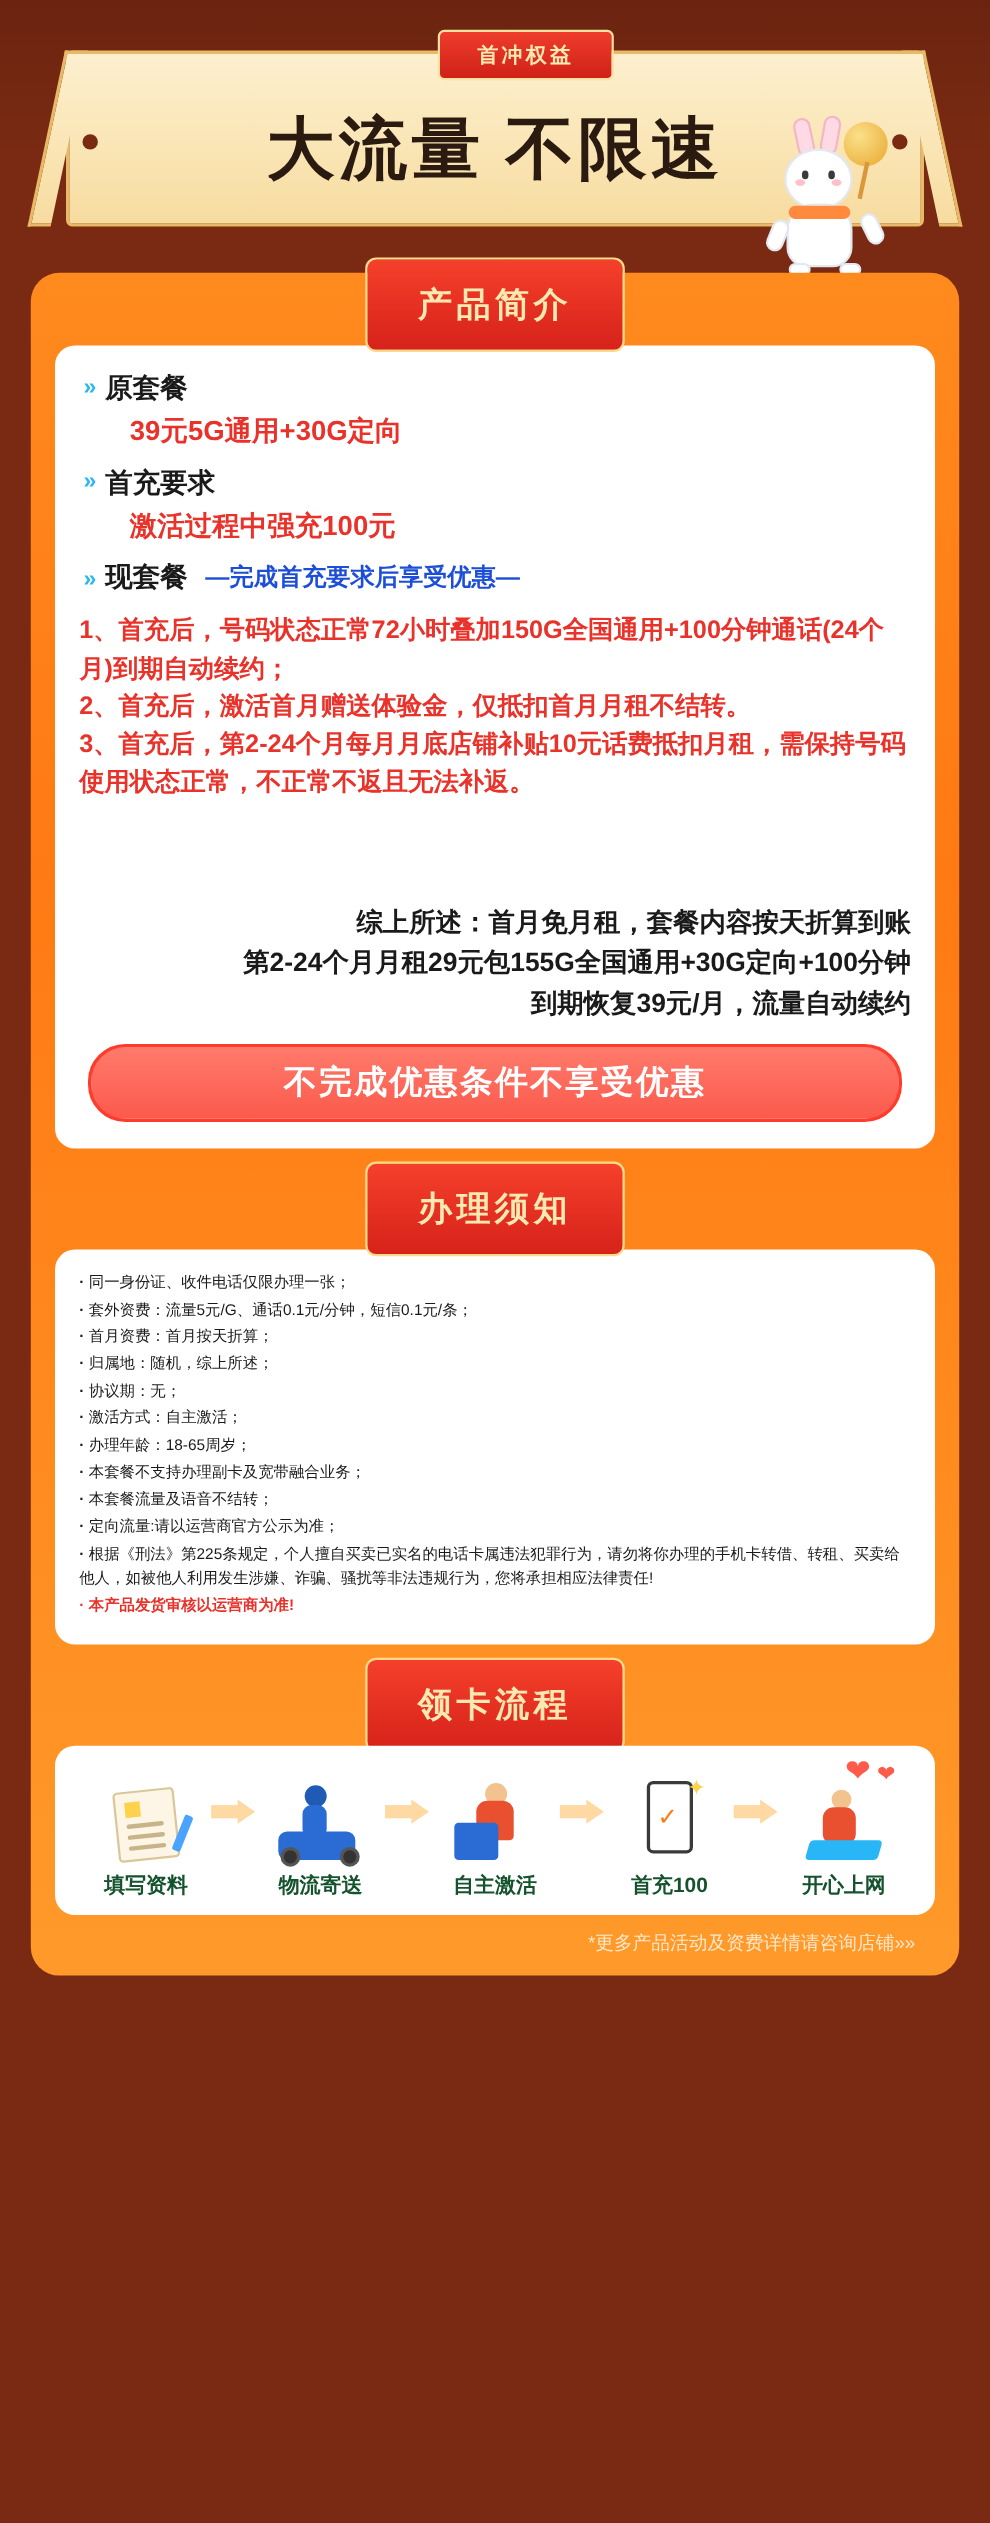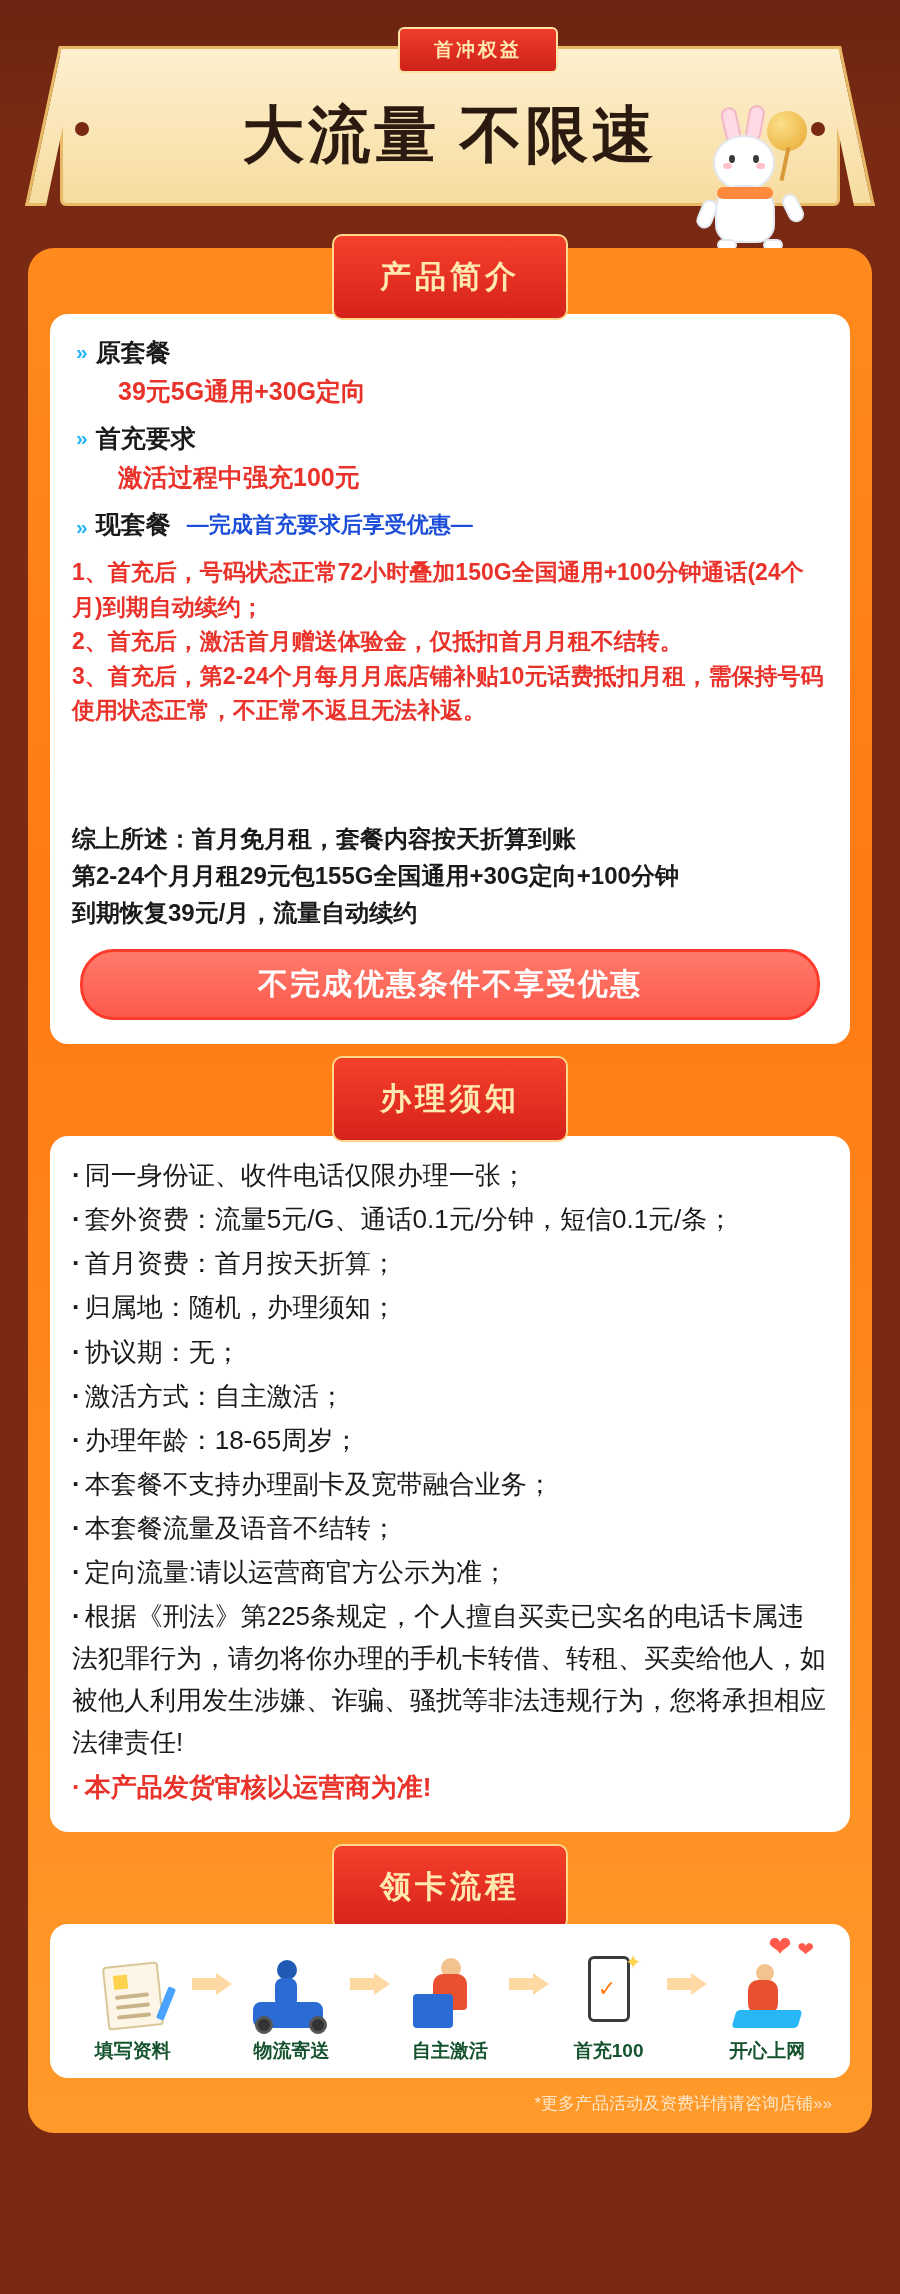--- a/index.html
+++ b/index.html
@@ -147,21 +147,21 @@
   .red-terms { margin-top: 14px; }
   .red-terms p {
     color: #e8322a;
     font-size: 23px;
     font-weight: bold;
     line-height: 1.5;
     text-indent: 0;
   }
   .summary {
     margin-top: 92px;
-    text-align: left;
+    text-align: right;
     color: #1a1a1a;
     font-size: 24px;
     font-weight: bold;
     line-height: 1.55;
   }
   .pill {
     margin: 18px 8px 0 8px;
     background: linear-gradient(180deg,#ff7a6b 0%, #fb5a4c 100%);
     border: 3px solid #ff3b2b;
     border-radius: 34px;
@@ -170,21 +170,21 @@
     font-size: 30px;
     font-weight: bold;
     letter-spacing: 2px;
     padding: 12px 0;
   }
 
   
   .notice-box { padding: 18px 22px 22px 22px; }
   .notice-box li {
     list-style: none;
-    font-size: 26px;
+    font-size: 14px;
     color: #1a1a1a;
     line-height: 1.62;
     margin-bottom: 2px;
   }
   .notice-box li:before { content: "·"; margin-right: 4px; font-weight: bold; }
   .notice-box li.red { color: #e8322a; font-weight: bold; }
 
   
   .flow-box { margin: 8px 22px 0 22px; background:#fff; border-radius: 18px; padding: 18px 10px 14px 10px; position: relative; }
   .flow { display: flex; align-items: flex-end; justify-content: space-between; padding: 0 14px; }
@@ -300,21 +300,21 @@
 
     <div class="section-head" style="margin-top:26px;">
       <div class="plate">办理须知</div>
     </div>
 
     <div class="white-box notice-box">
       <ul>
         <li>同一身份证、收件电话仅限办理一张；</li>
         <li>套外资费：流量5元/G、通话0.1元/分钟，短信0.1元/条；</li>
         <li>首月资费：首月按天折算；</li>
-        <li>归属地：随机，办理须知；</li>
+        <li>归属地：随机，综上所述；</li>
         <li>协议期：无；</li>
         <li>激活方式：自主激活；</li>
         <li>办理年龄：18-65周岁；</li>
         <li>本套餐不支持办理副卡及宽带融合业务；</li>
         <li>本套餐流量及语音不结转；</li>
         <li>定向流量:请以运营商官方公示为准；</li>
         <li>根据《刑法》第225条规定，个人擅自买卖已实名的电话卡属违法犯罪行为，请勿将你办理的手机卡转借、转租、买卖给他人，如被他人利用发生涉嫌、诈骗、骚扰等非法违规行为，您将承担相应法律责任!</li>
         <li class="red">本产品发货审核以运营商为准!</li>
       </ul>
     </div>

